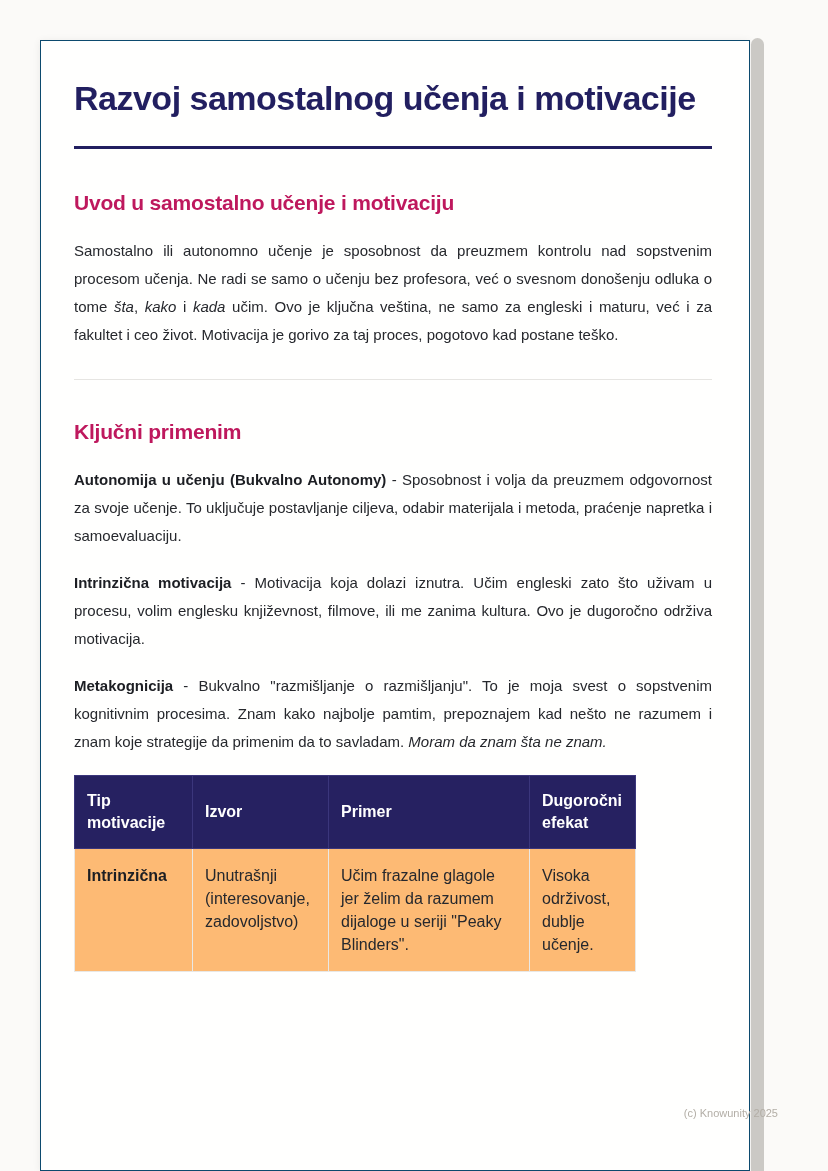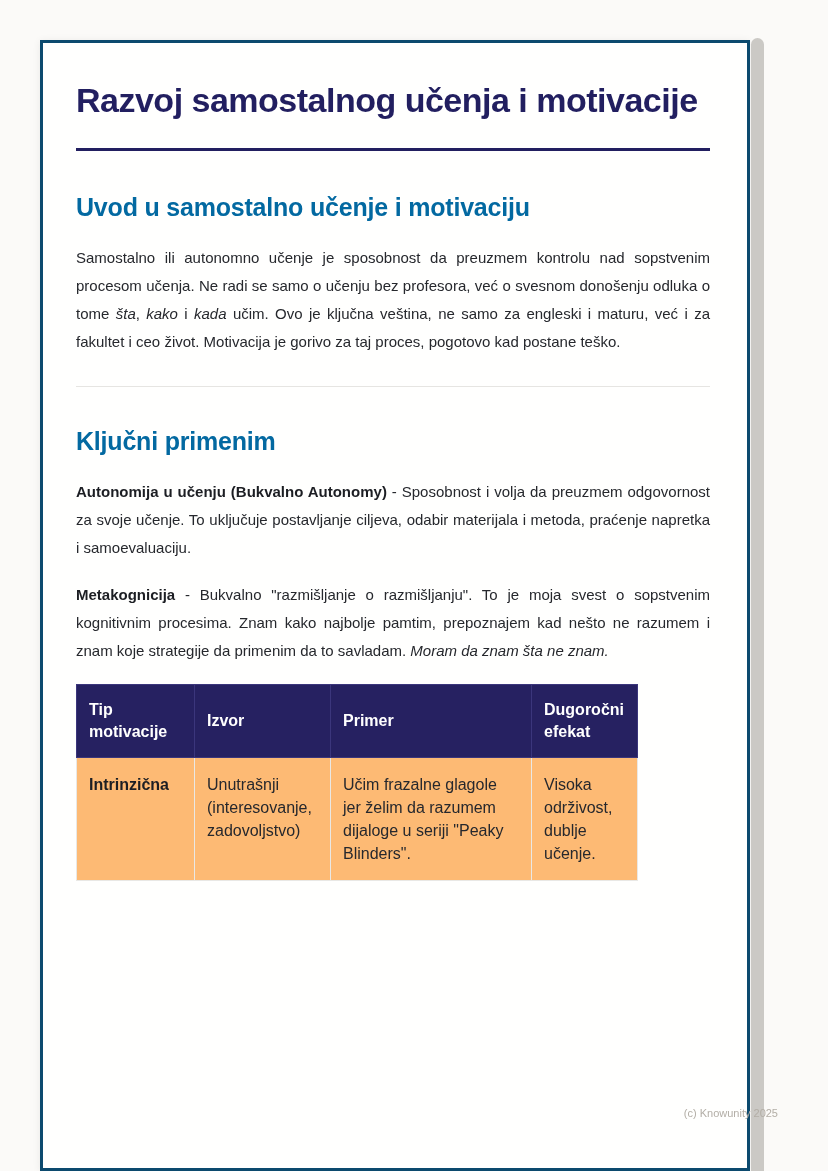--- a/index.html
+++ b/index.html
@@ -15,43 +15,43 @@
     background: #fbfaf8;
     overflow: hidden;
   }
   .page {
     position: absolute;
     left: 40px;
     top: 40px;
     bottom: 0;
     width: 710px;
     background: #fffffe;
-    border: 3px solid #0c4a6e;
+    border: 1px solid #0c4a6e;
     box-shadow: 0 1px 8px rgba(0,0,0,0.07);
     padding: 34px 37px 0 33px;
   }
   .doc-title {
     margin: 0 0 24px 0;
     font-size: 34px;
     line-height: 47px;
     font-weight: 700;
     letter-spacing: -0.5px;
     color: #221f60;
   }
   .title-rule {
     border: none;
     height: 3px;
     background: #221f60;
     margin: 0 0 42px 0;
   }
   .section-heading {
     margin: 0 0 22px 0;
-    font-size: 25px;
+    font-size: 21px;
     font-weight: 700;
-    color: #0369a1;
+    color: #be185d;
     letter-spacing: -0.2px;
   }
   .para {
     margin: 0 0 18px 0;
     font-size: 15px;
     line-height: 28px;
     color: #26282d;
     text-align: justify;
   }
   .para strong { font-weight: 700; color: #1c1e23; }
@@ -125,20 +125,21 @@
       <p class="para"><span>Samostalno ili autonomno učenje je sposobnost da preuzmem kontrolu nad sopstvenim procesom učenja. Ne radi se samo o učenju bez profesora, već o svesnom donošenju odluka o tome </span><em>šta</em><span>, </span><em>kako</em><span> i </span><em>kada</em><span> učim. Ovo je ključna veština, ne samo za engleski i maturu, već i za fakultet i ceo život. Motivacija je gorivo za taj proces, pogotovo kad postane teško.</span></p>
     </section>
 
     <div class="divider"></div>
 
     <section class="section-terms">
       <h2 class="section-heading">Ključni primenim</h2>
 
       <p class="para"><strong>Autonomija u učenju (Bukvalno Autonomy)</strong><span> - </span><span>Sposobnost i volja da preuzmem odgovornost za svoje učenje. To uključuje postavljanje ciljeva, odabir materijala i metoda, praćenje napretka i samoevaluaciju.</span></p>
 
+      <p class="para"><strong>Intrinzična motivacija</strong><span> - </span><span>Motivacija koja dolazi iznutra. Učim engleski zato što uživam u procesu, volim englesku književnost, filmove, ili me zanima kultura. Ovo je dugoročno održiva motivacija.</span></p>
 
 
       <p class="para"><strong>Metakognicija</strong><span> - </span><span>Bukvalno "razmišljanje o razmišljanju". To je moja svest o sopstvenim kognitivnim procesima. Znam kako najbolje pamtim, prepoznajem kad nešto ne razumem i znam koje strategije da primenim da to savladam. </span><em>Moram da znam šta ne znam.</em></p>
     </section>
 
     <table class="motivation">
       <colgroup>
         <col class="c1">
           <col class="c2">
           <col class="c3">

